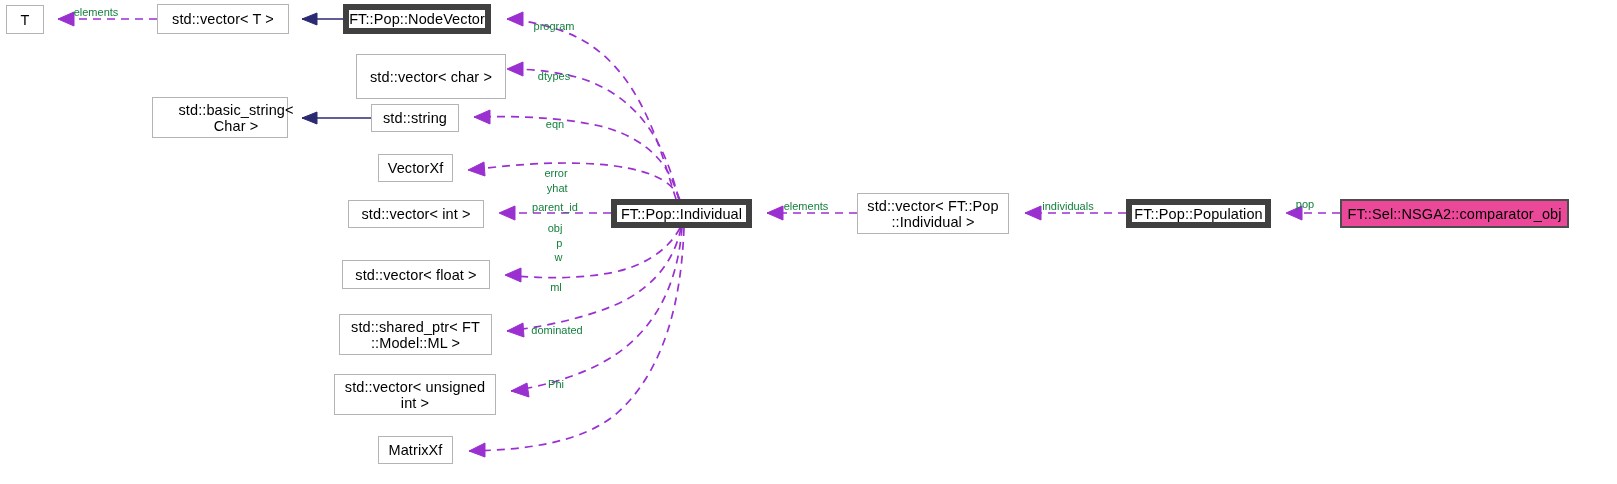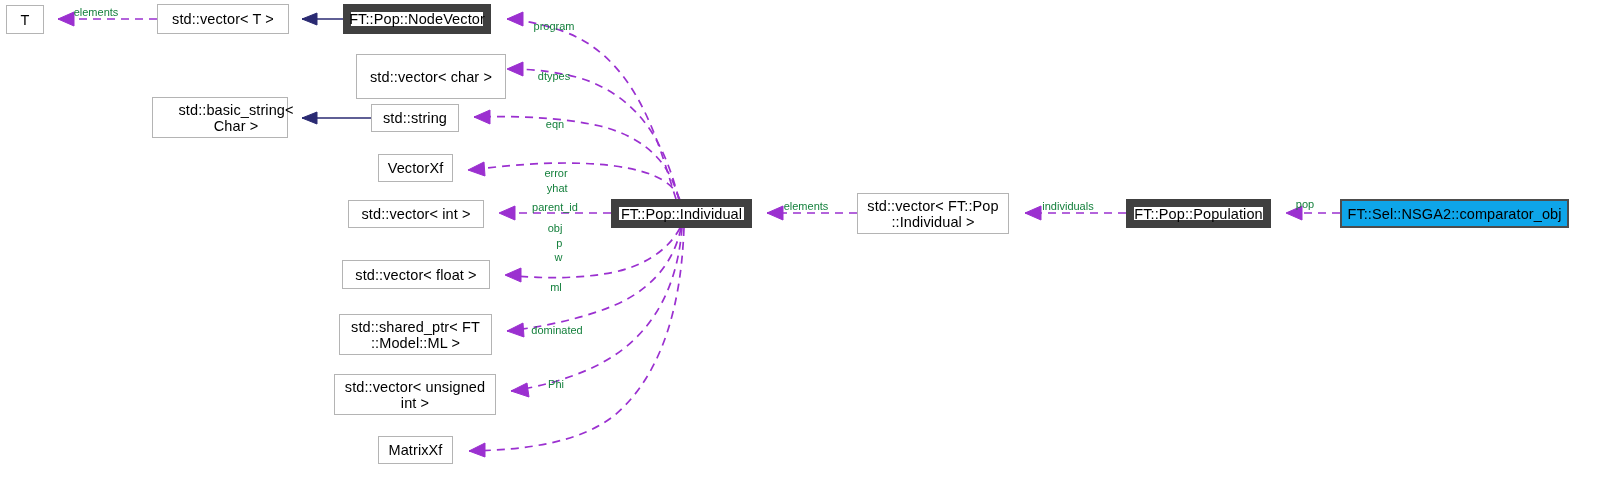--- a/index.html
+++ b/index.html
@@ -34,25 +34,25 @@
     background: #ffffff;
     border: 1px solid #b4b4b4;
     color: #000000;
     font-size: 14.5px;
     line-height: 16px;
     letter-spacing: 0.1px;
     white-space: pre-line;
     padding: 0 4px;
   }
   .node.bold {
-    border: 8px solid #404040;
+    border: 6px solid #404040;
   }
   .node.highlight {
     border: 2px solid #4d4d4d;
-    background: #0ea5e9;
+    background: #ec4899;
   }
   .edge-label {
     position: absolute;
     color: #15803d;
     font-size: 11px;
     line-height: 14.5px;
     white-space: pre-line;
     text-align: right;
     transform: translateX(-50%);
   }

